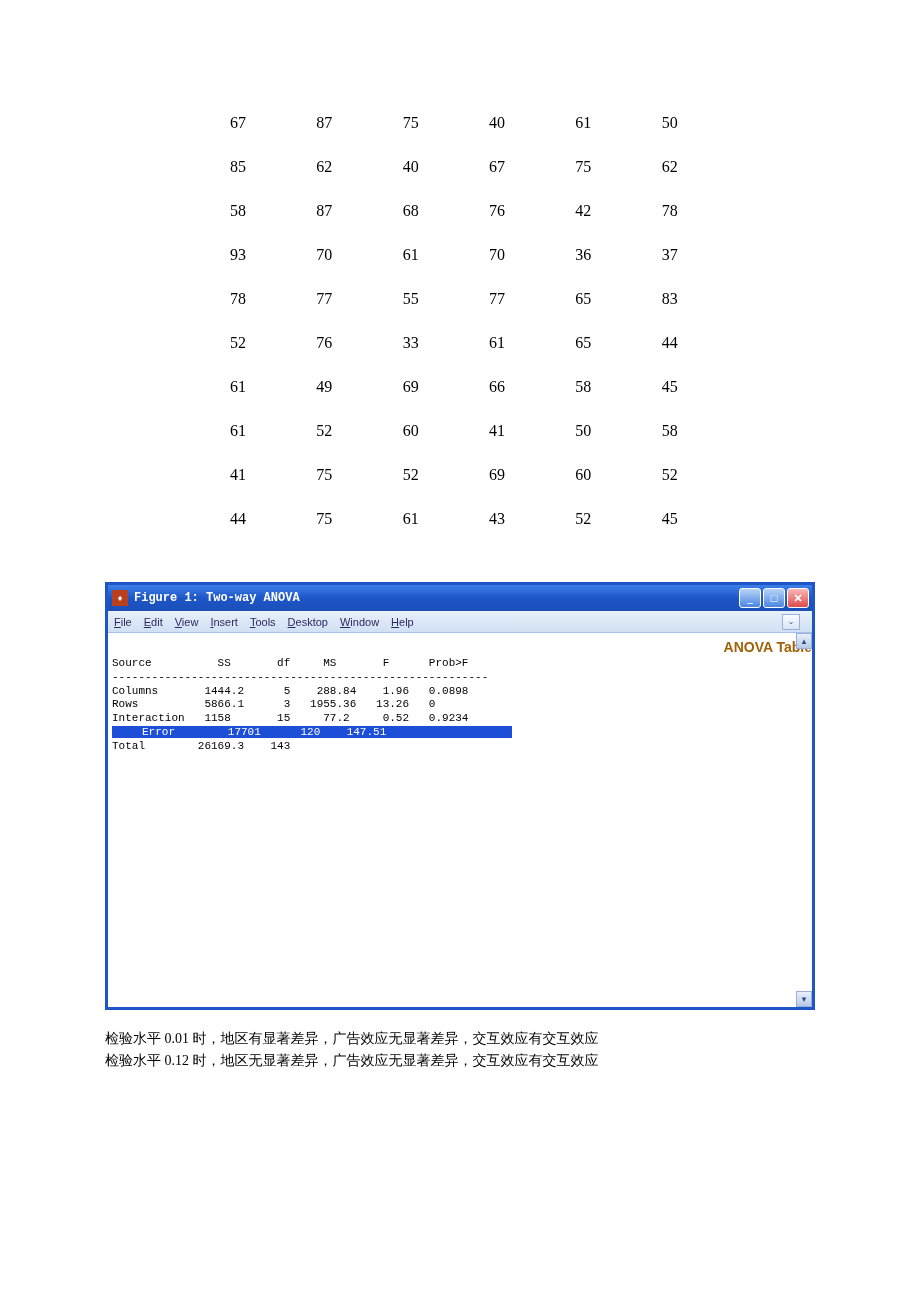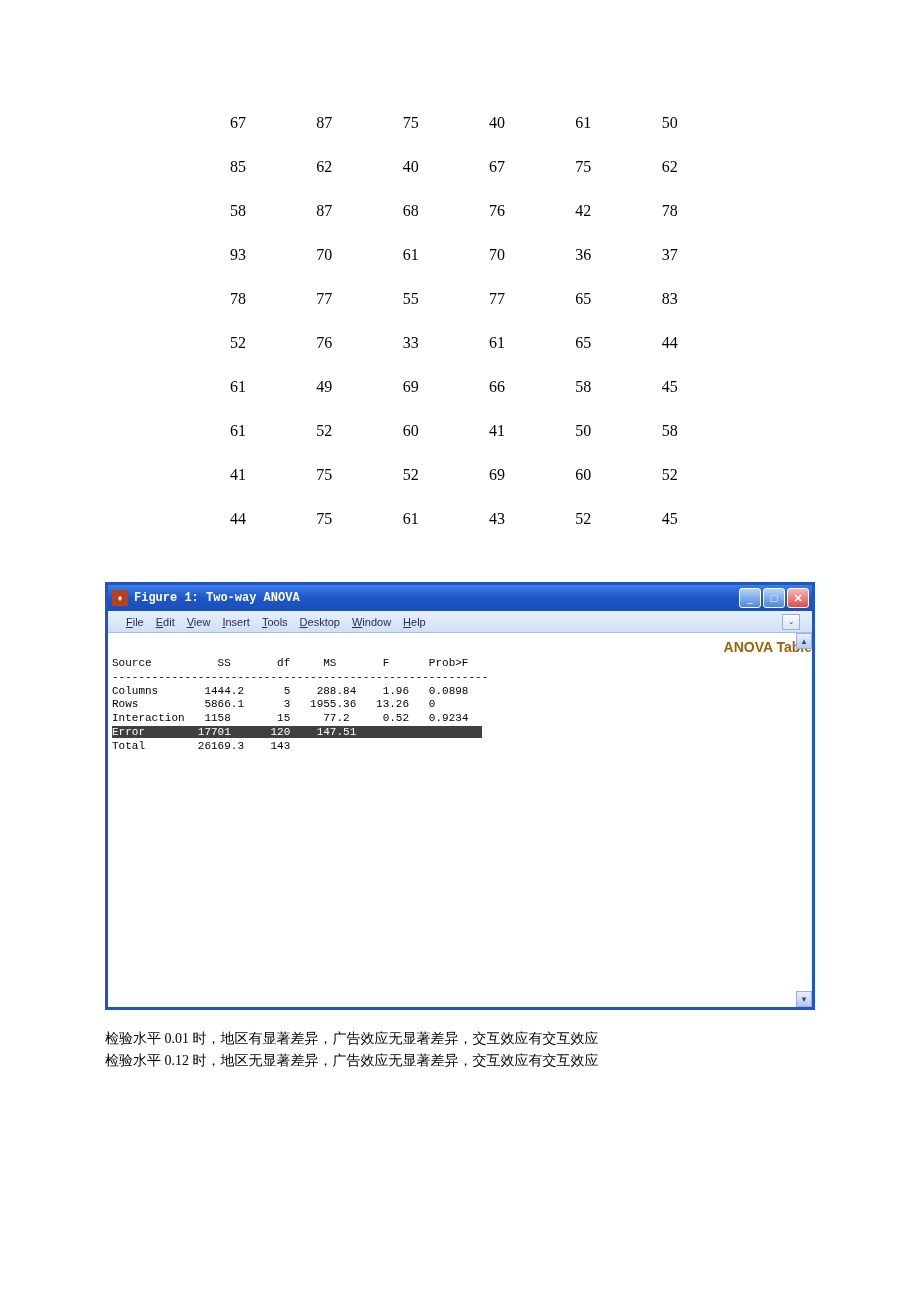--- a/index.html
+++ b/index.html
@@ -75,21 +75,21 @@
     .win-btn.min { background: linear-gradient(to bottom,#b8d4f8,#4a86e0); color:#fff; }
     .win-btn.max { background: linear-gradient(to bottom,#b8d4f8,#4a86e0); color:#fff; }
     .win-btn.close { background: linear-gradient(to bottom,#f8b8b8,#e04a4a); color:#fff; }
     
     .menubar {
       height: 22px;
       background: linear-gradient(to bottom,#e8f0fa,#d0e0f4);
       border-bottom: 1px solid #a8c0e8;
       display: flex;
       align-items: center;
-      padding-left: 18px;
+      padding-left: 6px;
       font-family: Tahoma, sans-serif;
       font-size: 11px;
       color: #2a2a60;
       text-align: right;
     }
     .menubar span {
       margin-right: 12px;
     }
     .menubar span u { text-decoration: underline; }
     .menubar-right {
@@ -120,23 +120,24 @@
     }
     .anova-body {
       font-family: "Courier New", monospace;
       font-size: 11px;
       line-height: 1.25;
       color: #000;
       white-space: pre;
       padding-left: 4px;
     }
     .anova-body .sel {
-      background: #404040;
+      background: #1d4ed8;
       color: #fff;
       display: inline;
+      padding-left: 30px;
     }
     .scroll-up, .scroll-down {
       position: absolute;
       right: 0;
       width: 16px; height: 16px;
       background: linear-gradient(to bottom,#e8f0fa,#b8c8e8);
       border: 1px solid #9ab0d8;
       font-size: 9px;
       display: flex;
       align-items: center;

